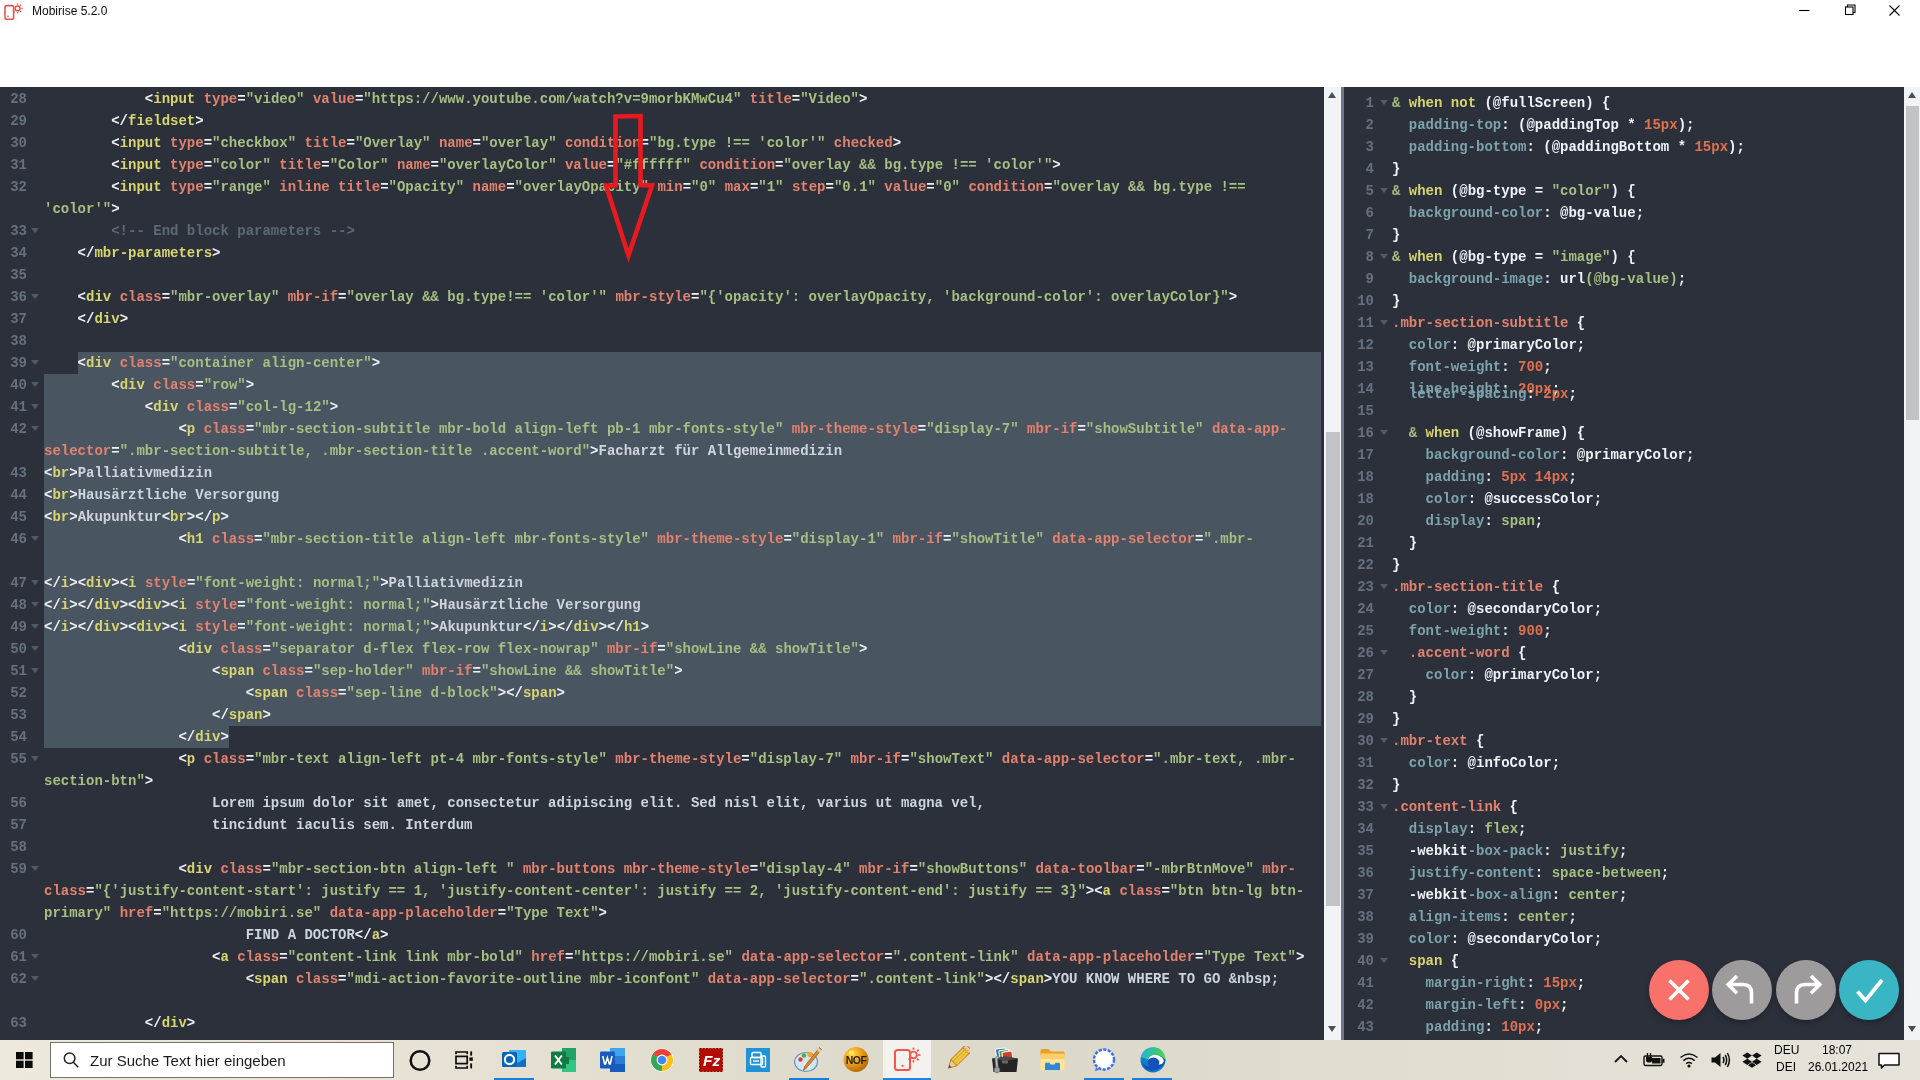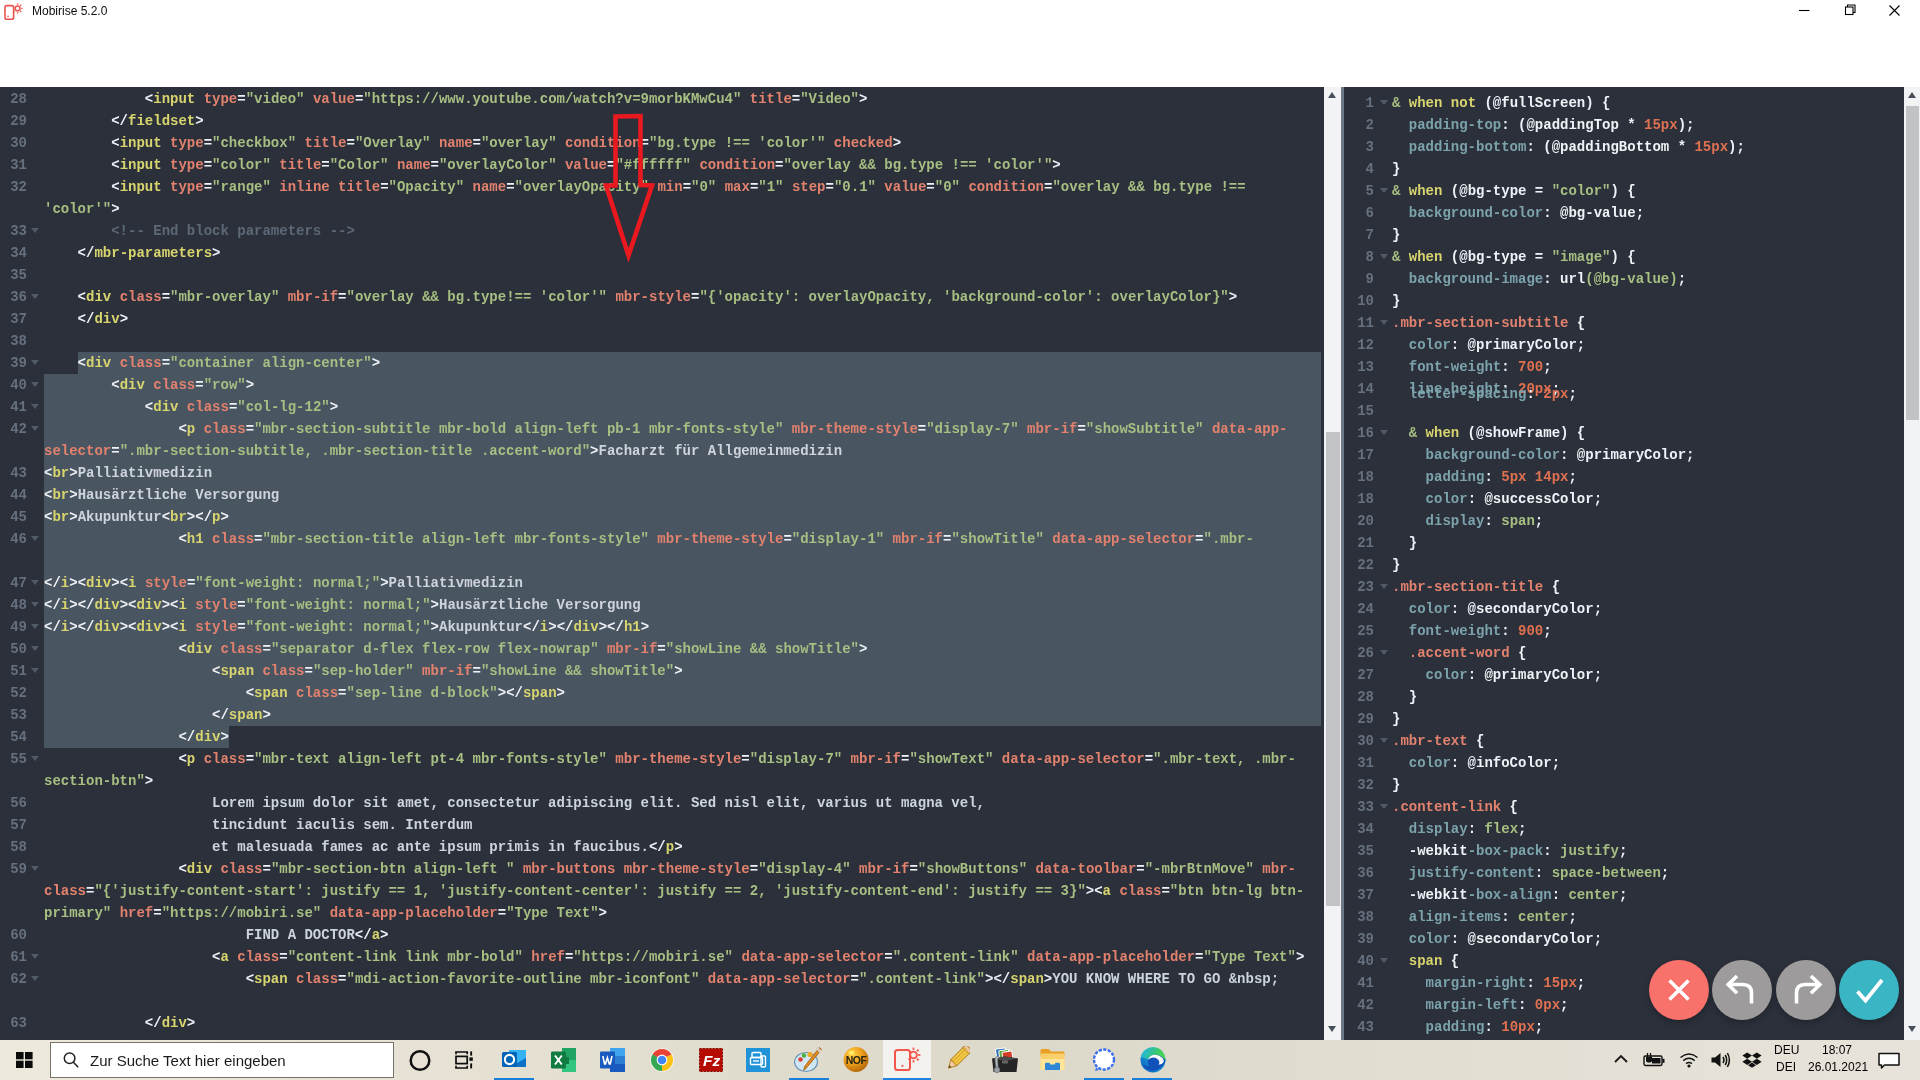--- a/index.html
+++ b/index.html
@@ -151,21 +151,20 @@
       <div class="cr" style="top:639px"><b class="p">                </b><b class="w">&lt;/</b><b class="t">div</b><b class="w">&gt;</b></div>
 <div class="ln" style="top:661px">55</div>
       <div class="fold" style="top:669px"></div>
       <div class="cr" style="top:661px"><b class="p">                </b><b class="w">&lt;</b><b class="t">p</b><b class="w"> </b><b class="a">class</b><b class="w">=</b><b class="s">"mbr-text align-left pt-4 mbr-fonts-style"</b><b class="w"> </b><b class="a">mbr-theme-style</b><b class="w">=</b><b class="s">"display-7"</b><b class="w"> </b><b class="a">mbr-if</b><b class="w">=</b><b class="s">"showText"</b><b class="w"> </b><b class="a">data-app-selector</b><b class="w">=</b><b class="s">".mbr-text, .mbr-</b></div>
 <div class="cr" style="top:683px"><b class="s">section-btn"</b><b class="w">&gt;</b></div>
 <div class="ln" style="top:705px">56</div>
       <div class="cr" style="top:705px"><b class="p">                    Lorem ipsum dolor sit amet, consectetur adipiscing elit. Sed nisl elit, varius ut magna vel,</b></div>
 <div class="ln" style="top:727px">57</div>
       <div class="cr" style="top:727px"><b class="p">                    tincidunt iaculis sem. Interdum</b></div>
 <div class="ln" style="top:749px">58</div>
-      <div class="cr" style="top:749px"><b class="p">                    et malesuada fames ac ante ipsum primis in faucibus.</b><b class="w">&lt;/</b><b class="t">p</b><b class="w">&gt;</b></div>
 <div class="ln" style="top:771px">59</div>
       <div class="fold" style="top:779px"></div>
       <div class="cr" style="top:771px"><b class="p">                </b><b class="w">&lt;</b><b class="t">div</b><b class="w"> </b><b class="a">class</b><b class="w">=</b><b class="s">"mbr-section-btn align-left "</b><b class="w"> </b><b class="a">mbr-buttons</b><b class="w"> </b><b class="a">mbr-theme-style</b><b class="w">=</b><b class="s">"display-4"</b><b class="w"> </b><b class="a">mbr-if</b><b class="w">=</b><b class="s">"showButtons"</b><b class="w"> </b><b class="a">data-toolbar</b><b class="w">=</b><b class="s">"-mbrBtnMove"</b><b class="w"> </b><b class="a">mbr-</b></div>
 <div class="cr" style="top:793px"><b class="a">class</b><b class="w">=</b><b class="s">"{'justify-content-start': justify == 1, 'justify-content-center': justify == 2, 'justify-content-end': justify == 3}"</b><b class="w">&gt;</b><b class="w">&lt;</b><b class="t">a</b><b class="w"> </b><b class="a">class</b><b class="w">=</b><b class="s">"btn btn-lg btn-</b></div>
 <div class="cr" style="top:815px"><b class="s">primary"</b><b class="w"> </b><b class="a">href</b><b class="w">=</b><b class="s">"https://mobiri.se"</b><b class="w"> </b><b class="a">data-app-placeholder</b><b class="w">=</b><b class="s">"Type Text"</b><b class="w">&gt;</b></div>
 <div class="ln" style="top:837px">60</div>
       <div class="cr" style="top:837px"><b class="p">                        FIND A DOCTOR</b><b class="w">&lt;/</b><b class="t">a</b><b class="w">&gt;</b></div>
 <div class="ln" style="top:859px">61</div>
       <div class="fold" style="top:867px"></div>
       <div class="cr" style="top:859px"><b class="p">                    </b><b class="w">&lt;</b><b class="t">a</b><b class="w"> </b><b class="a">class</b><b class="w">=</b><b class="s">"content-link link mbr-bold"</b><b class="w"> </b><b class="a">href</b><b class="w">=</b><b class="s">"https://mobiri.se"</b><b class="w"> </b><b class="a">data-app-selector</b><b class="w">=</b><b class="s">".content-link"</b><b class="w"> </b><b class="a">data-app-placeholder</b><b class="w">=</b><b class="s">"Type Text"</b><b class="w">&gt;</b></div>

